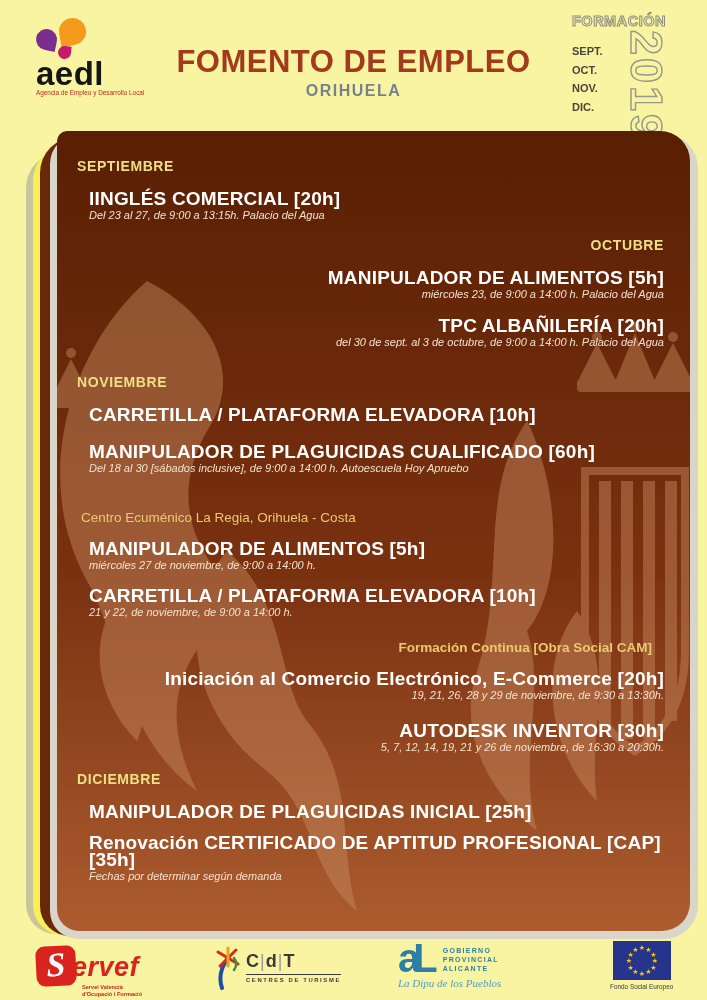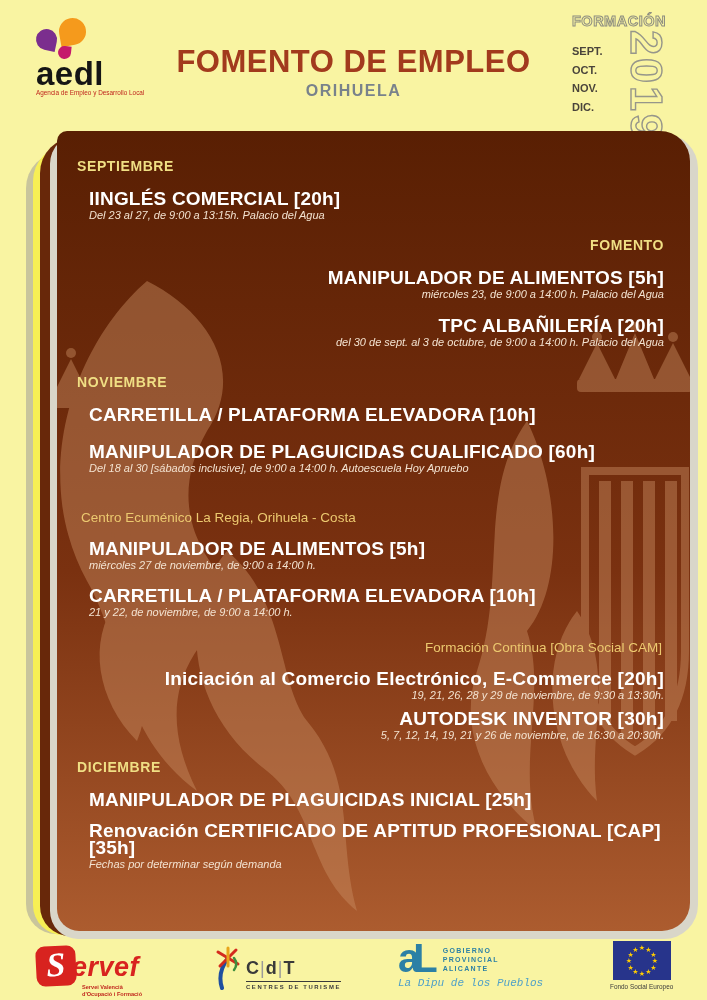--- a/index.html
+++ b/index.html
@@ -36,41 +36,41 @@
   .watermark{position:absolute;left:0;top:0;}
   
   .content{position:absolute;left:0;top:0;right:0;bottom:0;padding:26px 26px 0 20px;}
   .month{font-size:14px;font-weight:bold;color:#F0DF84;letter-spacing:0.6px;line-height:19px;}
   .venue{font-size:13.5px;color:#ECC96F;line-height:17px;padding-left:4px;}
   .course{padding-left:12px;}
   .course-title{font-size:19px;font-weight:bold;color:#FFFFFF;letter-spacing:0.2px;line-height:17px;}
   .course-detail{font-size:11px;font-style:italic;color:#F3E2D0;line-height:17px;}
   .right{text-align:right;}
   .course.right{padding-left:0;}
-  .venue.right{padding-left:0;padding-right:2px;}
+  .venue.right{padding-left:0;padding-right:12px;font-weight:bold;}
   
   .footer{position:absolute;left:0;top:938px;width:707px;height:62px;}
   .servef{position:absolute;left:36px;top:8px;}
   .servef-row{display:flex;align-items:flex-start;}
   .servef-s{width:40px;height:40px;background:#D8231F;border-radius:9px;color:#FFF;
     font-family:"Liberation Serif",serif;font-style:italic;font-weight:bold;font-size:34px;
     text-align:center;line-height:38px;transform:rotate(-3deg);}
   .servef-name{font-size:27px;font-weight:bold;font-style:italic;color:#D8231F;margin-left:-4px;margin-top:6px;letter-spacing:0.5px;}
   .servef-tag{font-size:5.6px;font-weight:bold;color:#C0271E;line-height:6.5px;margin-left:46px;margin-top:-2px;}
-  .cdt{position:absolute;left:212px;top:6px;display:flex;align-items:flex-end;}
+  .cdt{position:absolute;left:212px;top:6px;display:flex;align-items:center;}
   .cdt-text{margin-left:4px;}
   .cdt-letters{font-size:18px;font-weight:bold;color:#3A3A3A;letter-spacing:1px;}
   .cdt-bar{color:#9A9A9A;font-weight:normal;}
   .cdt-caption{border-top:1px solid #3A3A3A;margin-top:2px;padding-top:2px;font-size:5.9px;font-weight:bold;
     letter-spacing:1.6px;color:#3A3A3A;white-space:nowrap;}
   .gob{position:absolute;left:398px;top:2px;}
   .gob-row{display:flex;align-items:flex-start;}
   .gob-mono{font-size:40px;font-weight:bold;color:#2C80A5;line-height:36px;letter-spacing:-7px;margin-right:12px;}
   .gob-lines{font-size:7px;font-weight:bold;color:#2C80A5;letter-spacing:1.3px;line-height:9px;margin-top:6px;}
-  .gob-script{font-family:Liberation Mono, monospace;font-style:italic;font-size:11px;color:#4FA0C8;margin-top:1px;}
+  .gob-script{font-family:Liberation Serif, serif;font-style:italic;font-size:11px;color:#4FA0C8;margin-top:1px;}
   .eu{position:absolute;left:610px;top:3px;text-align:center;}
   .eu-flag{width:58px;height:39px;background:#27348B;margin:0 auto;}
   .eu-caption{font-size:6.4px;color:#3A3A3A;margin-top:3px;}
 </style>
 </head>
 <body>
 
 <div class="aedl">
   <div class="aedl-blobs">
     <div class="blob blob-purple"></div>
@@ -149,21 +149,21 @@
 
   <div class="content">
 
     <div class="month">SEPTIEMBRE</div>
 
     <div class="course" style="margin-top:14px">
       <div class="course-title">IINGLÉS COMERCIAL [20h]</div>
       <div class="course-detail">Del 23 al 27, de 9:00 a 13:15h. Palacio del Agua</div>
     </div>
 
-    <div class="month right" style="margin-top:12px">FOMENTO</div>
+    <div class="month right" style="margin-top:12px">OCTUBRE</div>
 
     <div class="course right" style="margin-top:14px">
       <div class="course-title">MANIPULADOR DE ALIMENTOS [5h]</div>
       <div class="course-detail">miércoles 23, de 9:00 a 14:00 h. Palacio del Agua</div>
     </div>
 
     <div class="course right" style="margin-top:14px">
       <div class="course-title">TPC ALBAÑILERÍA [20h]</div>
       <div class="course-detail">del 30 de sept. al 3 de octubre, de 9:00 a 14:00 h. Palacio del Agua</div>
     </div>
@@ -191,21 +191,21 @@
       <div class="course-detail">21 y 22, de noviembre, de 9:00 a 14:00 h.</div>
     </div>
 
     <div class="venue right" style="margin-top:18px">Formación Continua [Obra Social CAM]</div>
 
     <div class="course right" style="margin-top:14px">
       <div class="course-title">Iniciación al Comercio Electrónico, E-Commerce [20h]</div>
       <div class="course-detail">19, 21, 26, 28 y 29 de noviembre, de 9:30 a 13:30h.</div>
     </div>
 
-    <div class="course right" style="margin-top:6px">
+    <div class="course right" style="margin-top:18px">
       <div class="course-title">AUTODESK INVENTOR [30h]</div>
       <div class="course-detail">5, 7, 12, 14, 19, 21 y 26 de noviembre, de 16:30 a 20:30h.</div>
     </div>
 
     <div class="month" style="margin-top:14px">DICIEMBRE</div>
 
     <div class="course" style="margin-top:14px">
       <div class="course-title">MANIPULADOR DE PLAGUICIDAS INICIAL [25h]</div>
     </div>
 

